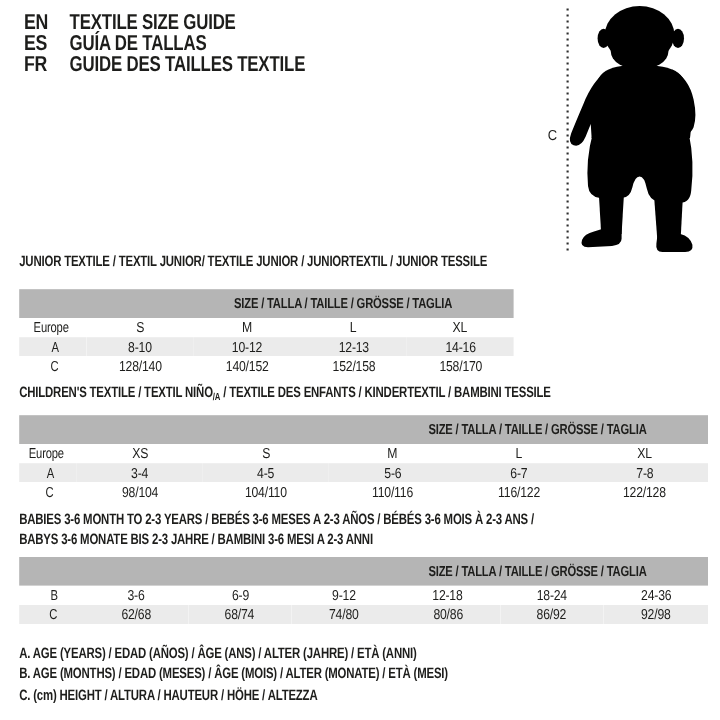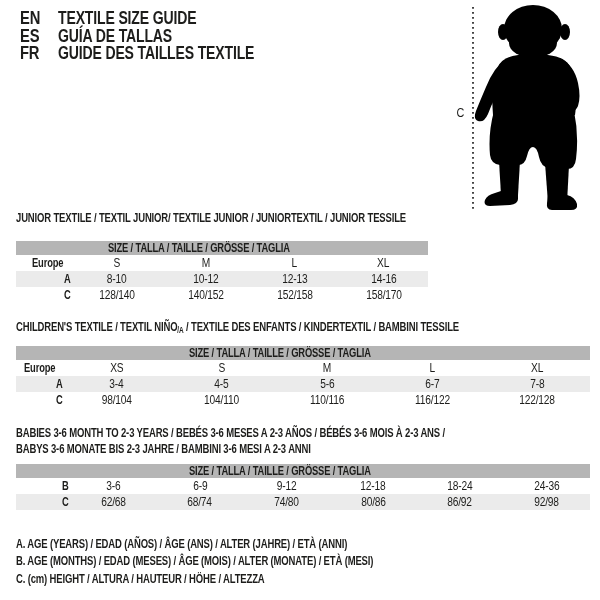--- a/index.html
+++ b/index.html
@@ -25,22 +25,22 @@
   .cmark .cx{transform:scaleX(0.9);}
 
   
   .title{left:16px;font-size:12.5px;font-weight:bold;white-space:nowrap;transform:scaleX(0.76);transform-origin:0 0;letter-spacing:-0.2px;line-height:14px;}
   .title .subsm{font-size:8.5px;vertical-align:-2px;}
   .title2l{line-height:16px;}
 
   
   table.size-table{border-collapse:collapse;table-layout:fixed;position:absolute;left:16px;font-size:12px;color:#1d1d1b;}
   table.size-table td{padding:0;height:16px;line-height:16px;text-align:center;overflow:hidden;}
-  table.size-table td.lbl{text-align:right;padding-left:5px;font-weight:bold;}
-  tr.hdr td{background:#b5b5b5;height:14px;line-height:14px;text-align:center;padding-left:5px;font-weight:bold;}
+  table.size-table td.lbl{text-align:center;padding-left:5px;}
+  tr.hdr td{background:#b5b5b5;height:24px;line-height:14px;text-align:right;padding-left:5px;font-weight:bold;}
   tr.shaded td{background:#ebebeb;}
 
   
   .legend{left:16px;top:536px;font-size:12.5px;font-weight:bold;line-height:17.3px;white-space:nowrap;transform:scaleX(0.76);transform-origin:0 0;letter-spacing:-0.2px;}
 </style>
 </head>
 <body>
 
 <div class="abs lang">
   <div class="lang-row">

